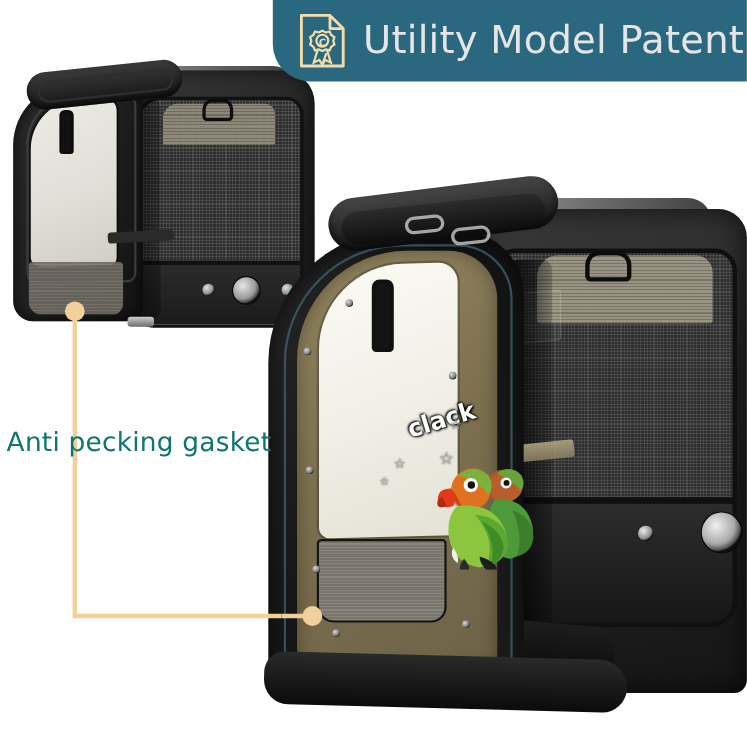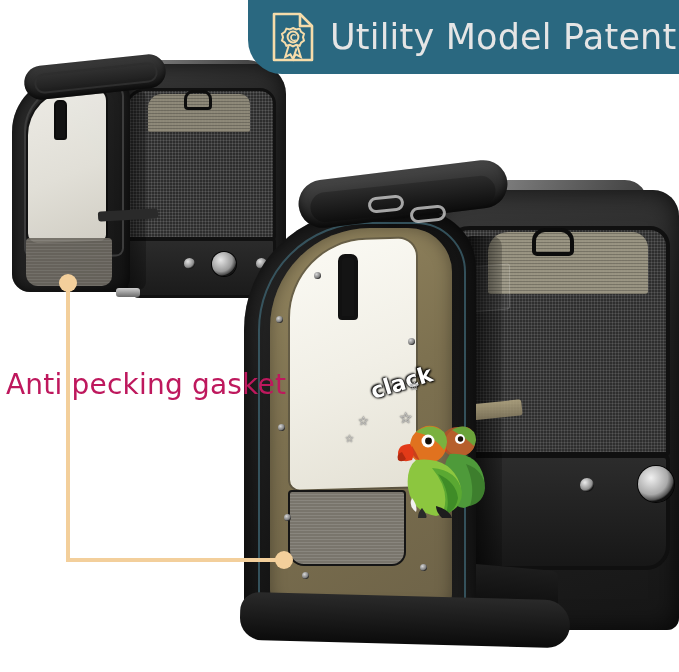--- a/index.html
+++ b/index.html
@@ -28,22 +28,22 @@
     letter-spacing:.2px;
     white-space:nowrap;
     line-height:1;
     font-family:"DejaVu Sans", sans-serif;
   }
   .cert-icon{width:46px;height:50px;flex:0 0 auto;display:block;}
 
   
   .callout-svg{position:absolute;left:0;top:0;width:679px;height:672px;z-index:35;pointer-events:none;}
   .callout-label{
-    position:absolute; left:6px; top:368px;
-    color:#be185d; font-size:28px; letter-spacing:.2px;
+    position:absolute; left:6px; top:388px;
+    color:#0f766e; font-size:24px; letter-spacing:.2px;
     font-family:"DejaVu Sans", sans-serif;
     white-space:nowrap; z-index:36;
   }
 
   
   .caption{
     position:absolute; left:0; right:0; bottom:8px;
     text-align:center; z-index:36;
     font-size:20px; color:#1d4e5e;
     font-family:"DejaVu Sans", sans-serif;

